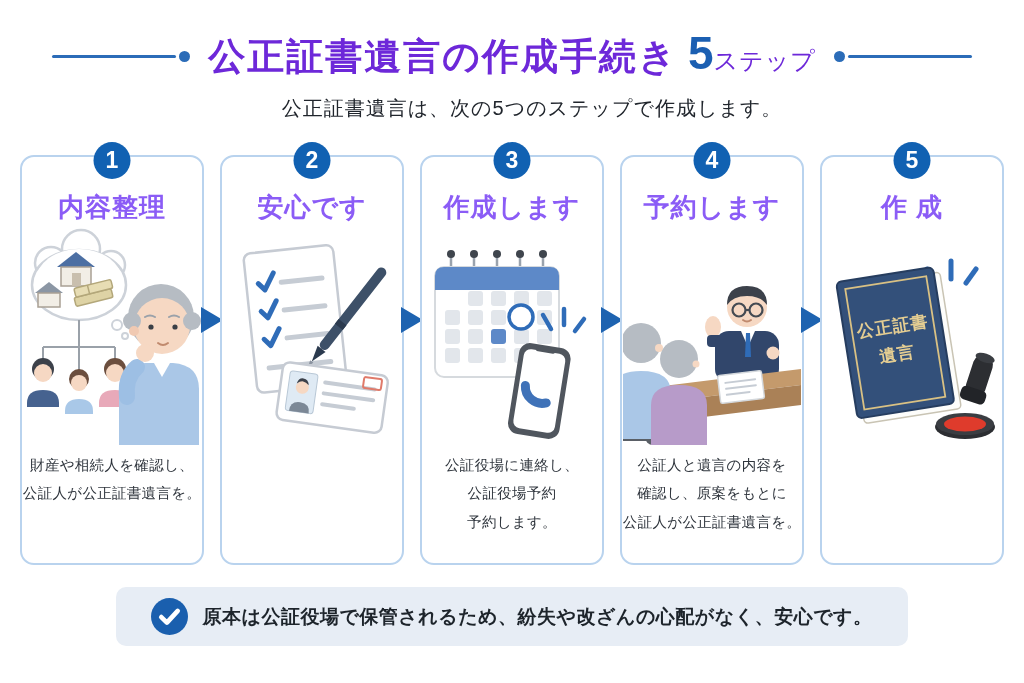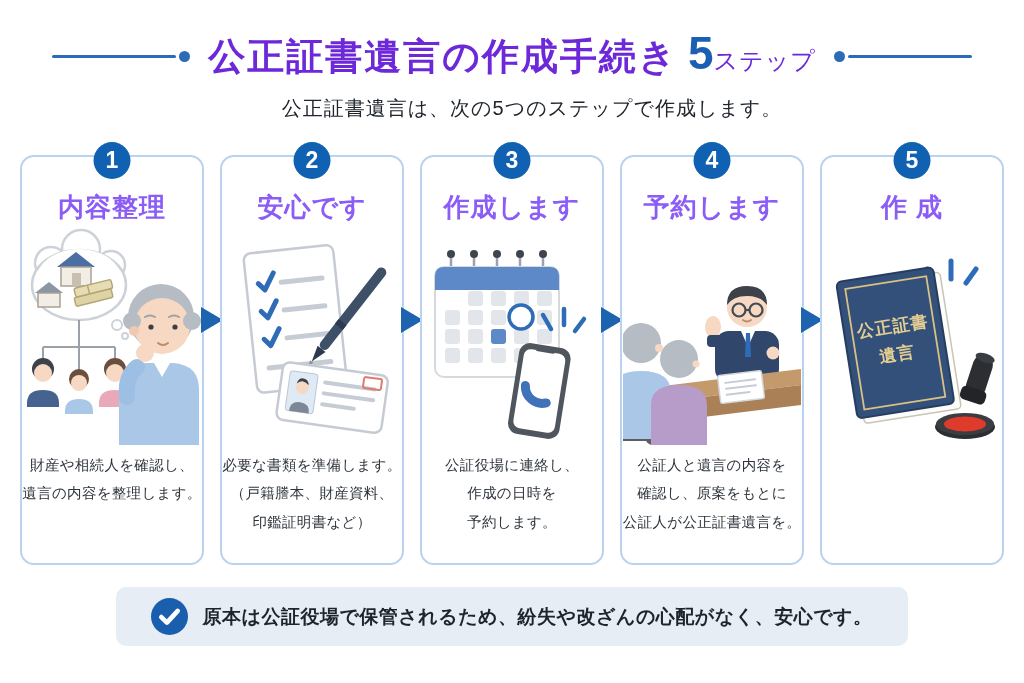--- a/index.html
+++ b/index.html
@@ -133,21 +133,21 @@
             <path d="M122,90 q5,-3 10,0 M146,90 q5,-3 10,0" stroke="#9aa1a9" stroke-width="2" fill="none" stroke-linecap="round"></path>
             <circle cx="128" cy="100" r="2.6" fill="#3a3f46"></circle>
               <circle cx="152" cy="100" r="2.6" fill="#3a3f46"></circle>
             <path d="M135,116 q5,4 10,0" stroke="#c08a6e" stroke-width="2" fill="none" stroke-linecap="round"></path>
             <path d="M104,170 q-2,-20 10,-30" stroke="#9dbfe4" stroke-width="16" fill="none" stroke-linecap="round"></path>
             <circle cx="122" cy="126" r="9" fill="#f6d8c3"></circle>
           </g>
         </svg>
       </div>
       <p class="desc">財産や相続人を確認し、
-遺言の内容を整理します。</p>
+公証人が公正証書遺言を。</p>
     </section>
 
     <div class="gapcol">
         <span class="arrow"></span>
       </div>
 
     <section class="card">
       <div class="badge">2</div>
       <h2 class="step-title">安心です</h2>
       <div class="illus">
@@ -180,23 +180,20 @@
             <path d="M68,190 q0,-10 10,-10 q10,0 10,10 z" fill="#7c8896"></path>
             <g stroke="#c6ccd4" stroke-width="4" stroke-linecap="round">
               <line x1="100" y1="157" x2="150" y2="157"></line>
                 <line x1="100" y1="168" x2="150" y2="168"></line>
                 <line x1="100" y1="179" x2="132" y2="179"></line>
             </g>
             <rect x="138" y="146" width="18" height="11" rx="2" fill="none" stroke="#e07a6a" stroke-width="2"></rect>
           </g>
         </svg>
       </div>
-      <p class="desc">必要な書類を準備します。
-（戸籍謄本、財産資料、
-印鑑証明書など）</p>
     </section>
 
     <div class="gapcol">
         <span class="arrow"></span>
       </div>
 
     <section class="card">
       <div class="badge">3</div>
       <h2 class="step-title">作成します</h2>
       <div class="illus">
@@ -244,21 +241,21 @@
           </g>
           <g transform="rotate(9 116 166)">
             <rect x="90" y="118" width="52" height="92" rx="11" fill="#50565e"></rect>
             <rect x="95" y="124" width="42" height="80" rx="7" fill="#fff"></rect>
             <rect x="106" y="120" width="20" height="5" rx="2.5" fill="#50565e"></rect>
             <path d="M108,152 a17,17 0 0 0 8,26" stroke="#3f72b8" stroke-width="9" fill="none" stroke-linecap="round" transform="rotate(-42 116 165)"></path>
           </g>
         </svg>
       </div>
       <p class="desc">公証役場に連絡し、
-作成の日時を
+公証役場予約
 予約します。</p>
     </section>
 
     <div class="gapcol">
         <span class="arrow"></span>
       </div>
 
     <section class="card">
       <div class="badge">4</div>
       <h2 class="step-title">予約します</h2>

